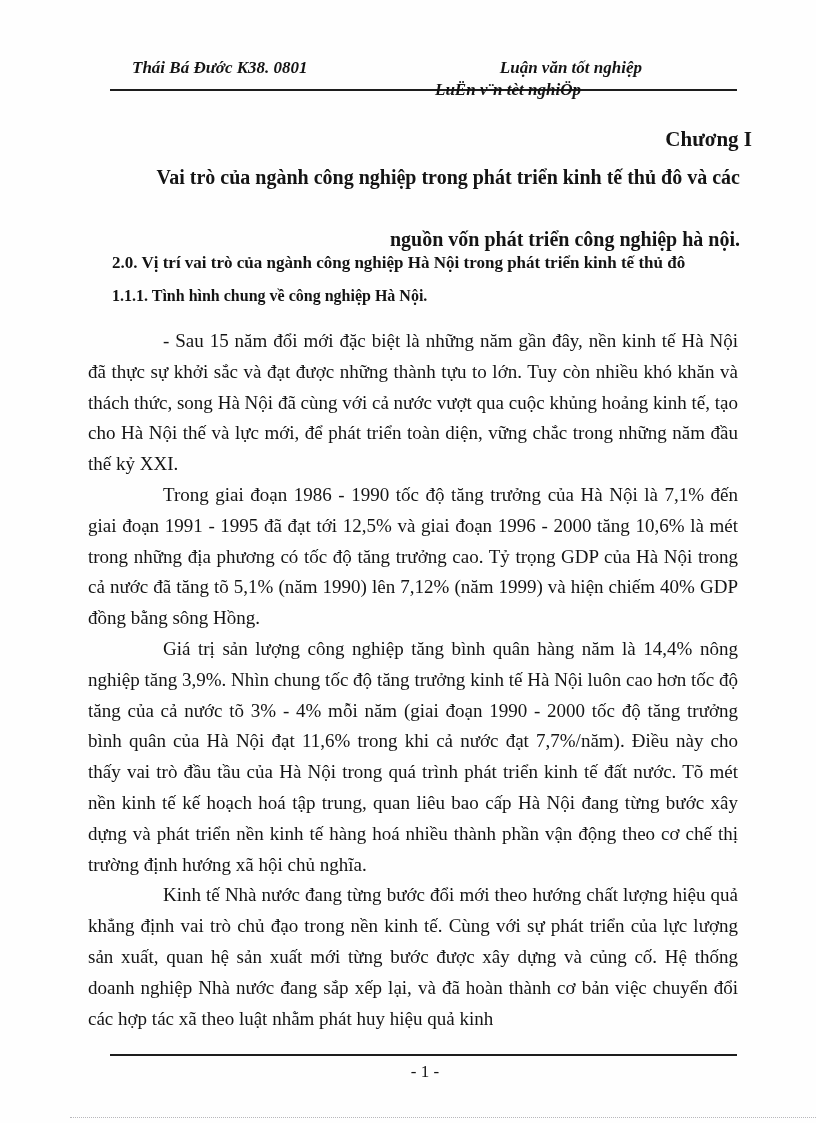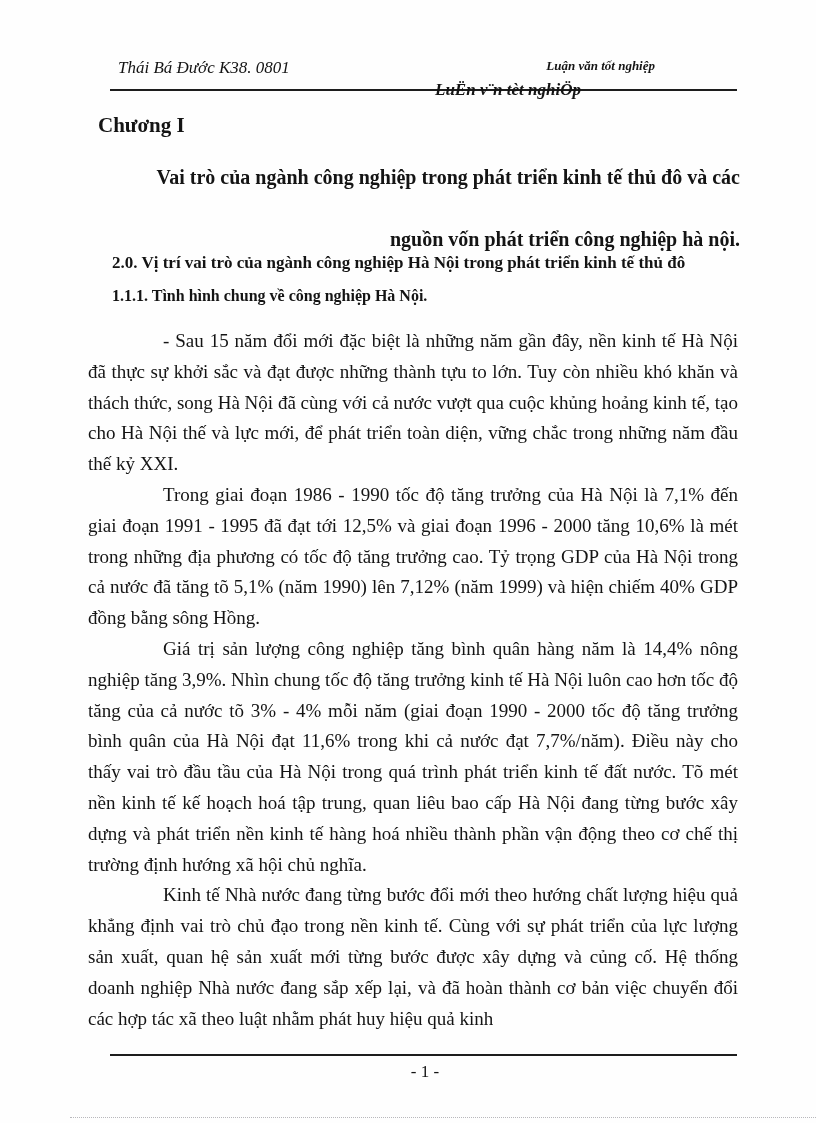--- a/index.html
+++ b/index.html
@@ -12,32 +12,32 @@
     width: 816px;
     height: 1123px;
     background: #fefefe;
     overflow: hidden;
     font-family: "Liberation Serif", "DejaVu Serif", serif;
     color: #141414;
   }
   
   .header-left {
     position: absolute;
-    left: 118px;
+    left: 132px;
     top: 58px;
     font-size: 17px;
-    font-weight: normal;
+    font-weight: bold;
     font-style: italic;
     white-space: nowrap;
   }
   .header-right {
     position: absolute;
-    right: 161px;
+    right: 174px;
     top: 58px;
-    font-size: 13px;
+    font-size: 17px;
     font-weight: bold;
     font-style: italic;
     white-space: nowrap;
   }
   .header-rule {
     position: absolute;
     left: 110px;
     top: 89px;
     width: 627px;
     height: 2px;
@@ -50,23 +50,23 @@
     font-size: 17px;
     font-weight: bold;
     font-style: italic;
     white-space: nowrap;
     line-height: 22px;
   }
   
   .chapter-label {
     position: absolute;
     left: 98px;
-    top: 113px;
+    top: 127px;
     width: 654px;
-    text-align: left;
+    text-align: right;
     font-size: 21px;
     font-weight: bold;
   }
   .chapter-title {
     position: absolute;
     left: 110px;
     top: 146px;
     width: 630px;
     text-align: right;
     font-size: 20px;

